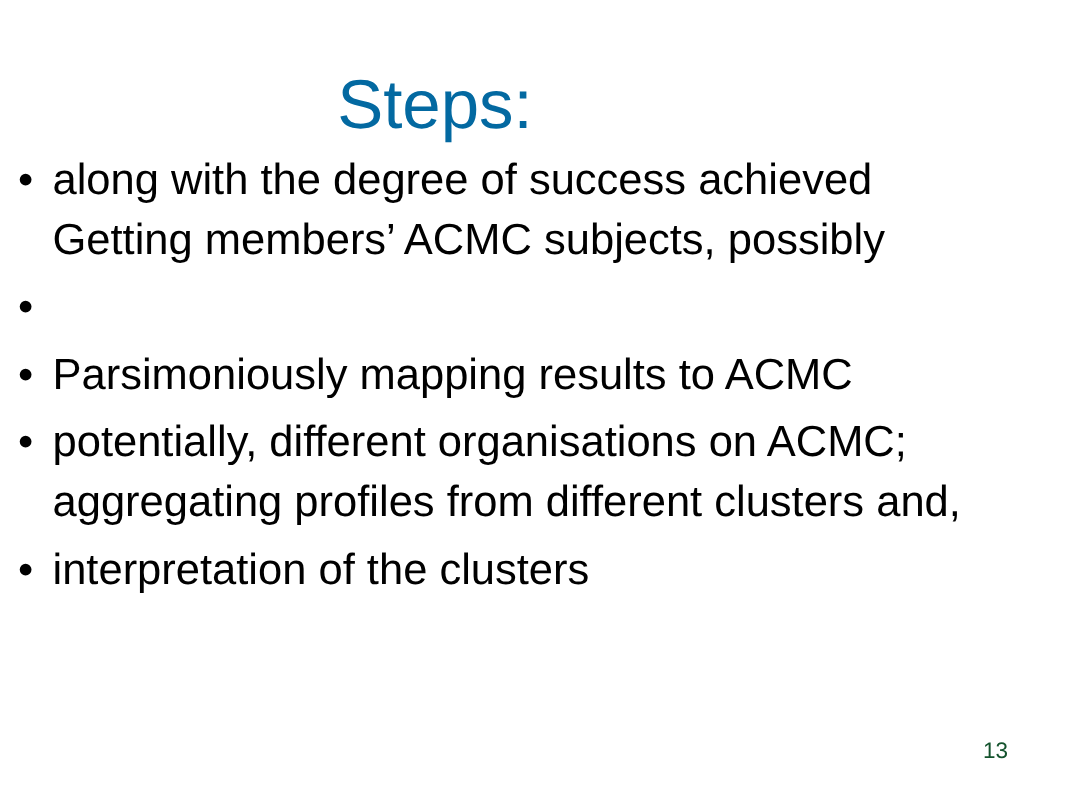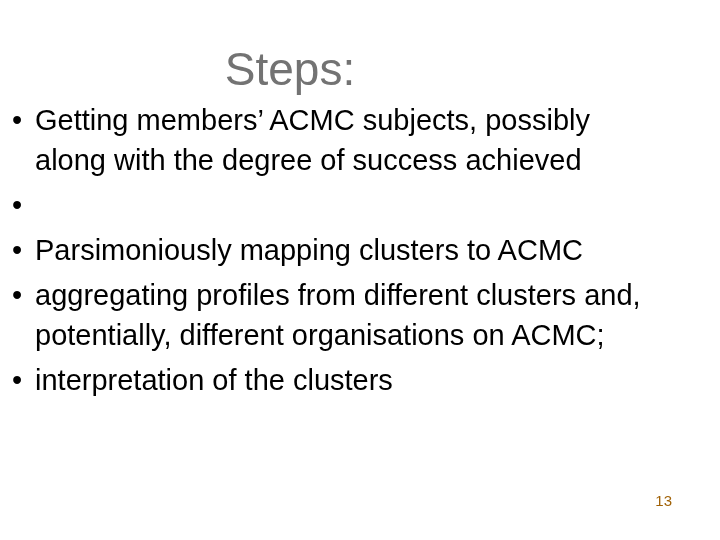--- a/index.html
+++ b/index.html
@@ -23,21 +23,21 @@
   .slide-title {
     position: absolute;
     top: 42px;
     left: 0;
     width: 580px;
     text-align: center;
     font-size: 46px;
     font-weight: 400;
     line-height: 54px;
     letter-spacing: 0px;
-    color: #737373;
+    color: #0369a1;
   }
   .bullet-list {
     position: absolute;
     top: 100px;
     left: 12px;
     width: 700px;
   }
   .bullet-item {
     display: flex;
     align-items: flex-start;
@@ -57,58 +57,58 @@
     line-height: 40px;
     white-space: nowrap;
     color: #000000;
   }
   .page-number {
     position: absolute;
     top: 492px;
     right: 48px;
     font-size: 15px;
     line-height: 18px;
-    color: #a16207;
+    color: #14532d;
   }
 </style>
 </head>
 <body>
 
 <div class="slide">
 
   <div class="slide-title">Steps:</div>
 
   <div class="bullet-list">
 
     <div class="bullet-item">
       <span class="bullet-marker">•</span>
       <span class="bullet-text">
+        <div class="bullet-line">along with the degree of success achieved</div>
         <div class="bullet-line">Getting members’ ACMC subjects, possibly</div>
-        <div class="bullet-line">along with the degree of success achieved</div>
       </span>
     </div>
 
     <div class="bullet-item">
       <span class="bullet-marker">•</span>
       <span class="bullet-text">
       </span>
     </div>
 
     <div class="bullet-item">
       <span class="bullet-marker">•</span>
       <span class="bullet-text">
-        <div class="bullet-line">Parsimoniously mapping clusters to ACMC</div>
+        <div class="bullet-line">Parsimoniously mapping results to ACMC</div>
       </span>
     </div>
 
     <div class="bullet-item">
       <span class="bullet-marker">•</span>
       <span class="bullet-text">
+        <div class="bullet-line">potentially, different organisations on ACMC;</div>
         <div class="bullet-line">aggregating profiles from different clusters and,</div>
-        <div class="bullet-line">potentially, different organisations on ACMC;</div>
       </span>
     </div>
 
     <div class="bullet-item">
       <span class="bullet-marker">•</span>
       <span class="bullet-text">
         <div class="bullet-line">interpretation of the clusters</div>
       </span>
     </div>
 

